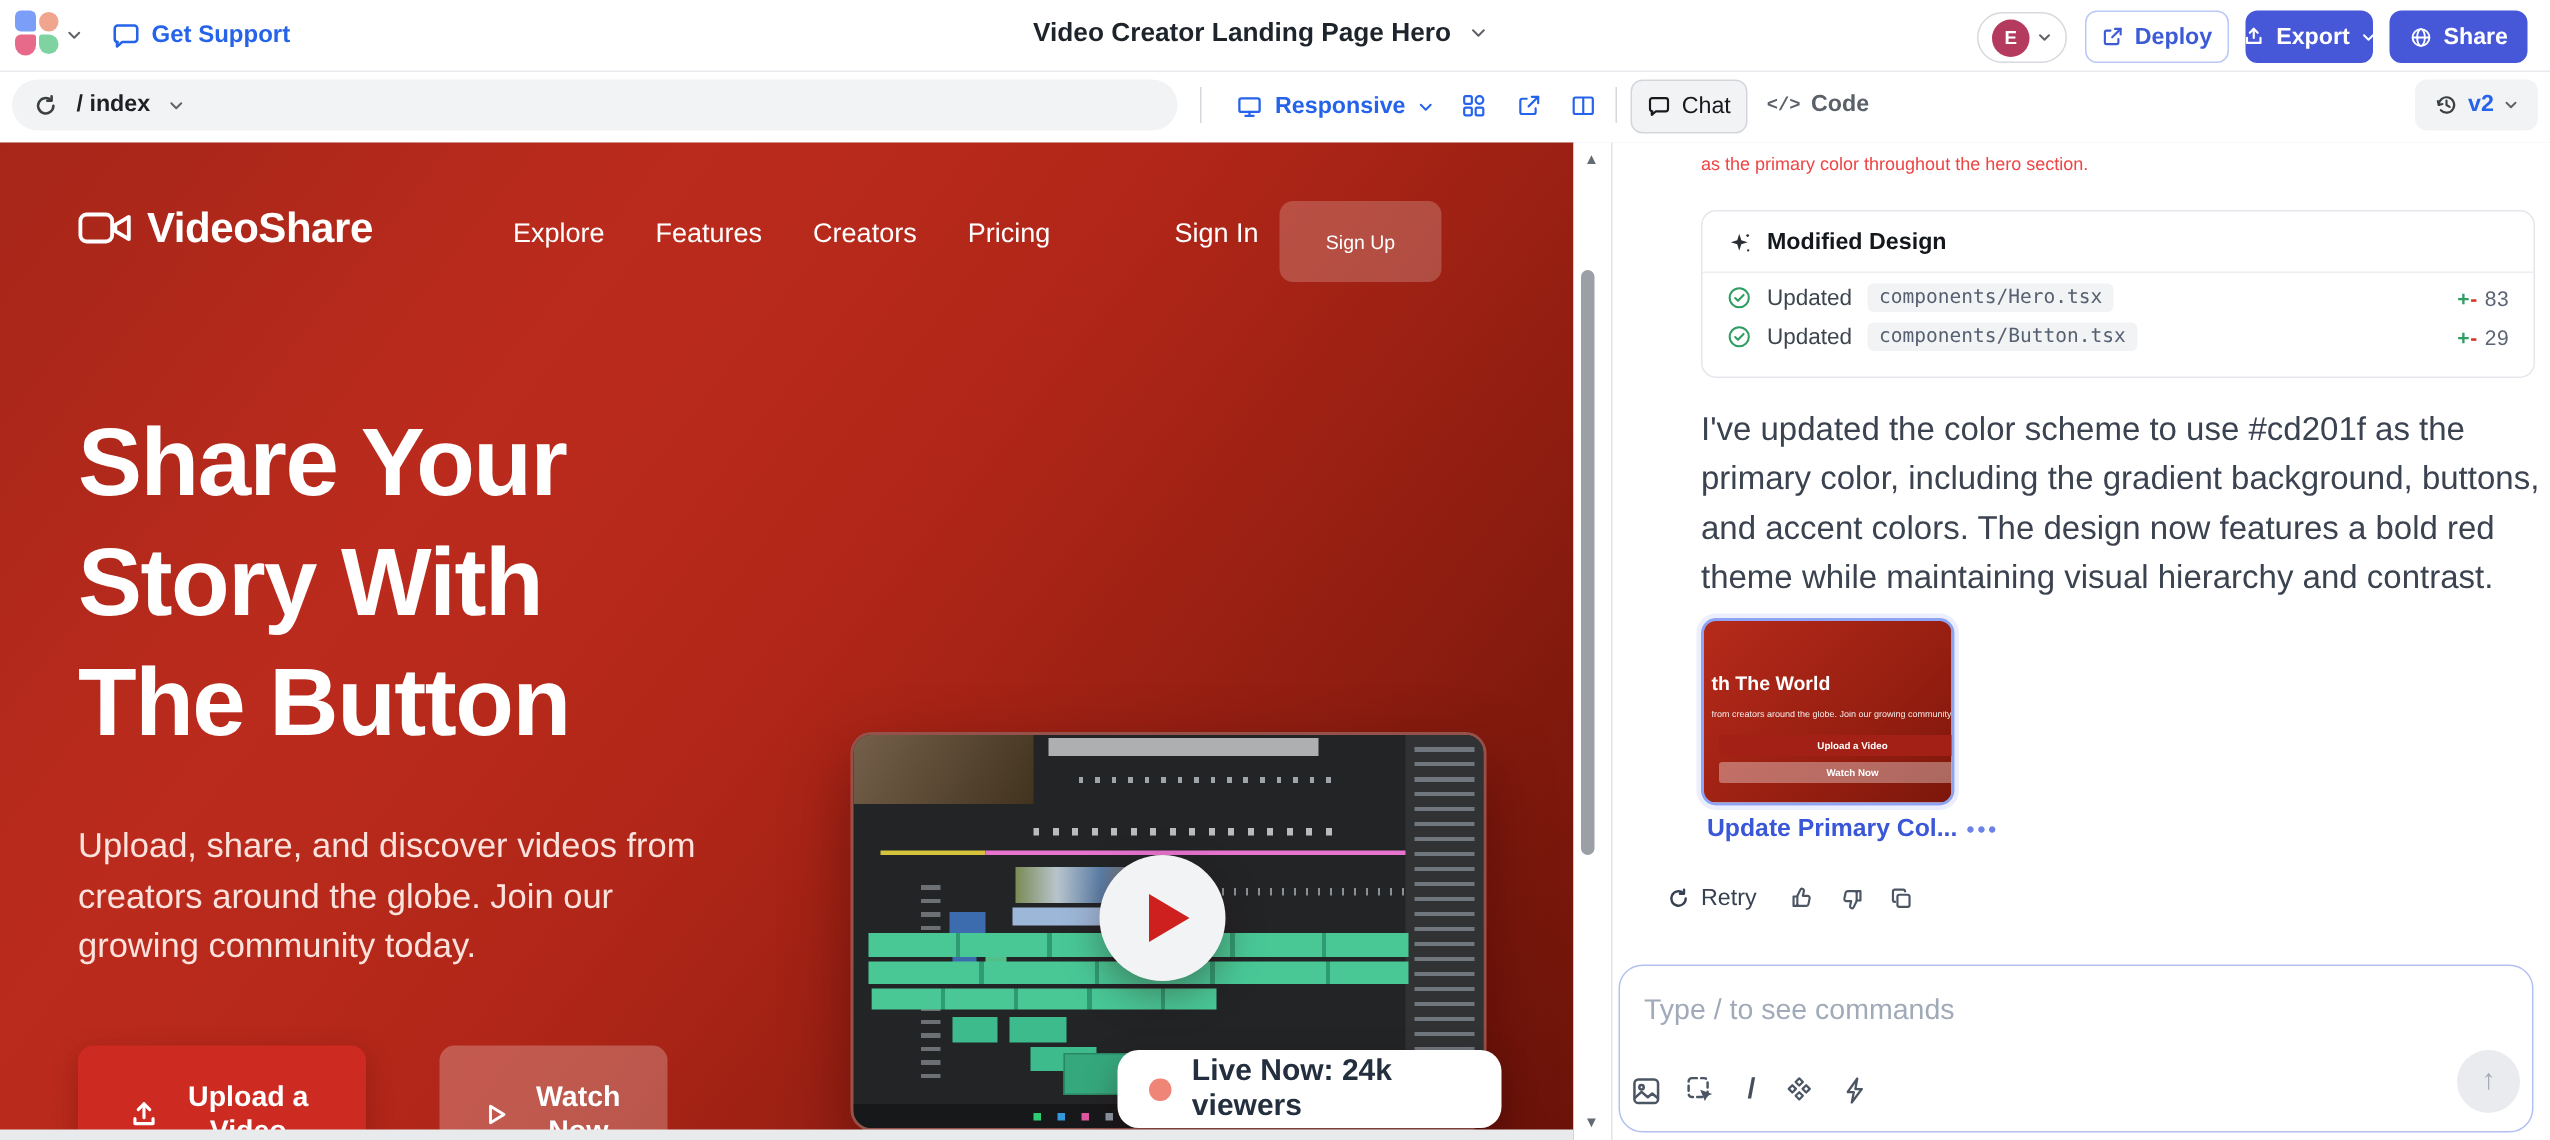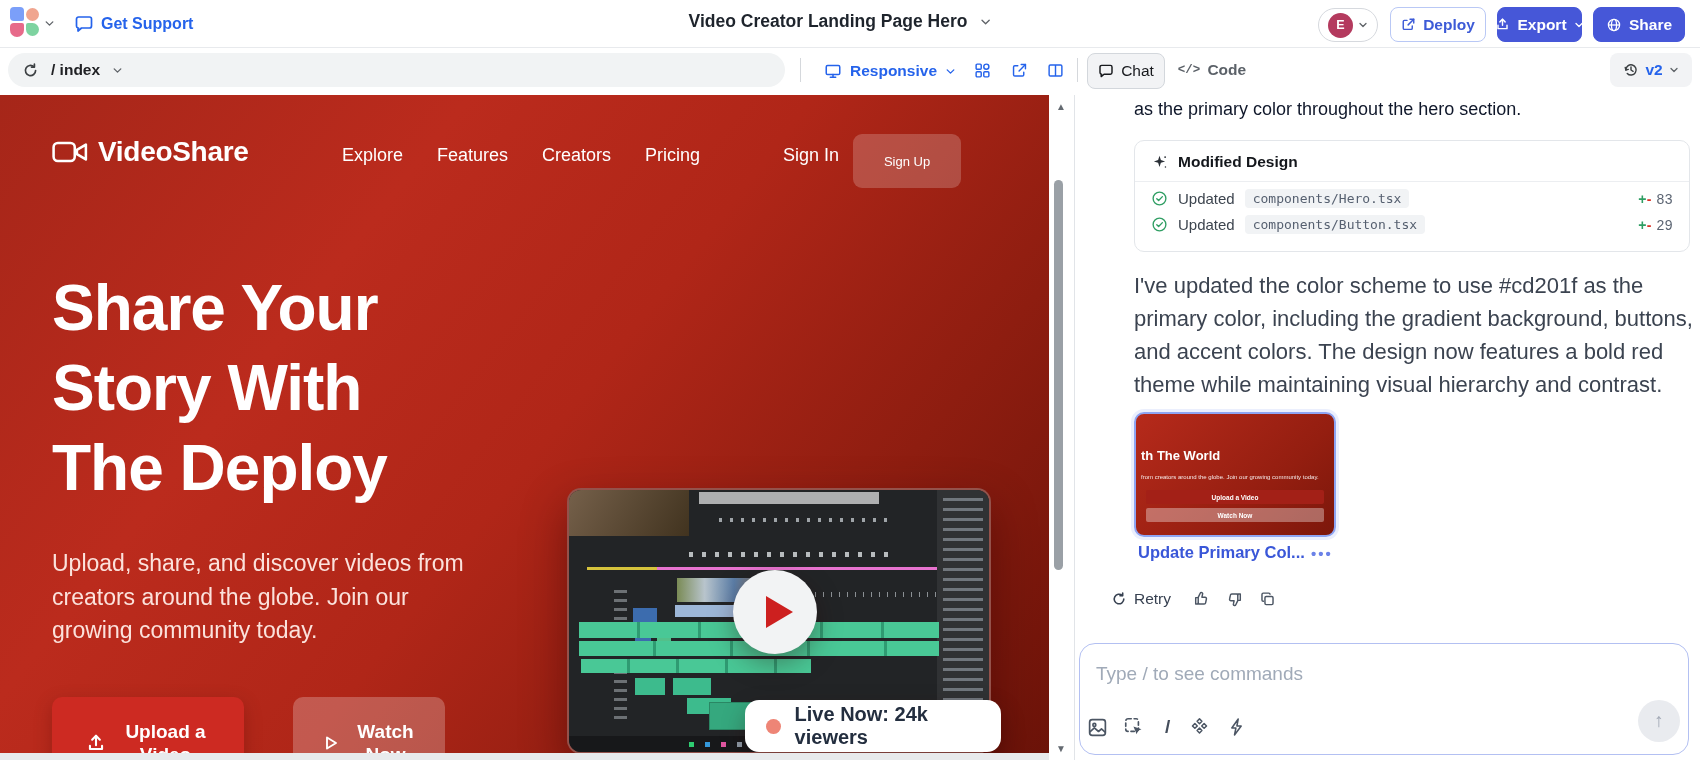--- a/index.html
+++ b/index.html
@@ -57,31 +57,31 @@
   .livetext{color:#232e3f;font-size:20px;font-weight:700;}
   .hstrip{left:0;top:658px;width:1049px;height:7px;background:#e8eaec;}
 
   
   .scrollcol{left:1049px;top:95px;width:25px;height:665px;background:#fff;}
   .scr-arrow{left:7px;color:#646a71;font-size:10px;cursor:pointer;}
   .scr-thumb{left:5px;top:85px;width:9px;height:390px;background:#9aa0a6;border-radius:5px;cursor:pointer;}
 
   
   .chat{left:1074px;top:95px;width:626px;height:665px;background:#fff;border-left:1px solid #e1e4e8;}
-  .chatline{color:#0f172a;font-size:18px;line-height:24px;}
+  .chatline{color:#ef4444;font-size:12px;line-height:24px;}
   .modcard{width:556px;height:112px;border:1px solid #e3e6ea;border-radius:10px;background:#fff;box-sizing:border-box;}
   .modhead{gap:10px;padding:12px 16px 10px 16px;color:#14171c;font-size:15.5px;font-weight:700;}
   .modsep{height:1px;background:#eceef1;margin:0;}
   .modrow{gap:10px;padding:7px 16px 0 16px;font-size:15px;color:#3d454f;position:relative;align-items:center;}
   .chip{font-family:"DejaVu Sans Mono",monospace;font-size:13px;color:#566070;background:#f1f3f5;border-radius:4px;padding:2px 8px;}
   .stats{position:absolute;right:16px;font-size:14px;color:#5b6472;letter-spacing:.5px;}
   .stats .p{color:#2f9e63;font-weight:700;}
   .stats .m{color:#d93025;font-weight:700;}
   .chatmsg{color:#3b4350;font-size:22px;line-height:33px;width:566px;}
-  .thumbcard{width:202px;height:125px;border:2px solid #8ea4f2;border-radius:10px;box-sizing:border-box;overflow:hidden;cursor:pointer;
+  .thumbcard{width:169px;height:125px;border:2px solid #8ea4f2;border-radius:10px;box-sizing:border-box;overflow:hidden;cursor:pointer;
     background:linear-gradient(135deg,#b62a1b 0%,#941e10 65%,#7c170b 100%);box-shadow:0 0 0 3px rgba(142,164,242,.18);}
   .mini-h{position:absolute;left:5px;top:34px;color:#fff;font-size:13px;font-weight:700;white-space:nowrap;}
   .mini-p{position:absolute;left:5px;top:60px;color:rgba(255,255,255,.9);font-size:6px;white-space:nowrap;overflow:hidden;width:190px;}
   .mini-btn{position:absolute;left:10px;width:178px;height:14px;color:#fff;font-size:6.5px;font-weight:700;display:flex;align-items:center;justify-content:center;border-radius:2px;}
   .mini-b1{top:76px;background:#a32017;}
   .mini-b2{top:94px;background:rgba(255,255,255,.35);}
   .caption{color:#3a57d8;font-size:16.5px;font-weight:700;cursor:pointer;}
   .dots3{color:#6b82e8;font-size:15px;font-weight:700;letter-spacing:2px;cursor:pointer;}
   .retryrow{gap:0;color:#515b68;}
   .retrybtn{gap:7px;color:#374151;font-size:15.5px;cursor:pointer;}
@@ -284,21 +284,21 @@
     </div>
 
     <span class="abs signin" style="left:783px;top:50px;">Sign In</span>
     <div class="abs flex signup" style="left:853px;top:39px;">
       <span>Sign Up</span>
     </div>
 
     <div class="abs headline" style="left:52px;top:173px;">
       <span>Share Your</span>
       <span>Story With</span>
-      <span>The Deploy</span>
+      <span>The Button</span>
     </div>
 
     <div class="abs desc" style="left:52px;top:452px;">Upload, share, and discover videos from creators around the globe. Join our growing community today.</div>
 
     <div class="abs flex cta cta-upload" style="left:52px;top:602px;width:192px;height:92px;">
       <span>
         <svg width="22" height="22" viewBox="0 0 20 20" fill="none" stroke="#fff" stroke-width="1.9" stroke-linecap="round" stroke-linejoin="round">
           <line x1="10" y1="3.5" x2="10" y2="12"></line>
             <polyline points="6.5 7 10 3.5 13.5 7"></polyline>
             <path d="M4.5 12.5v3h11v-3"></path>

